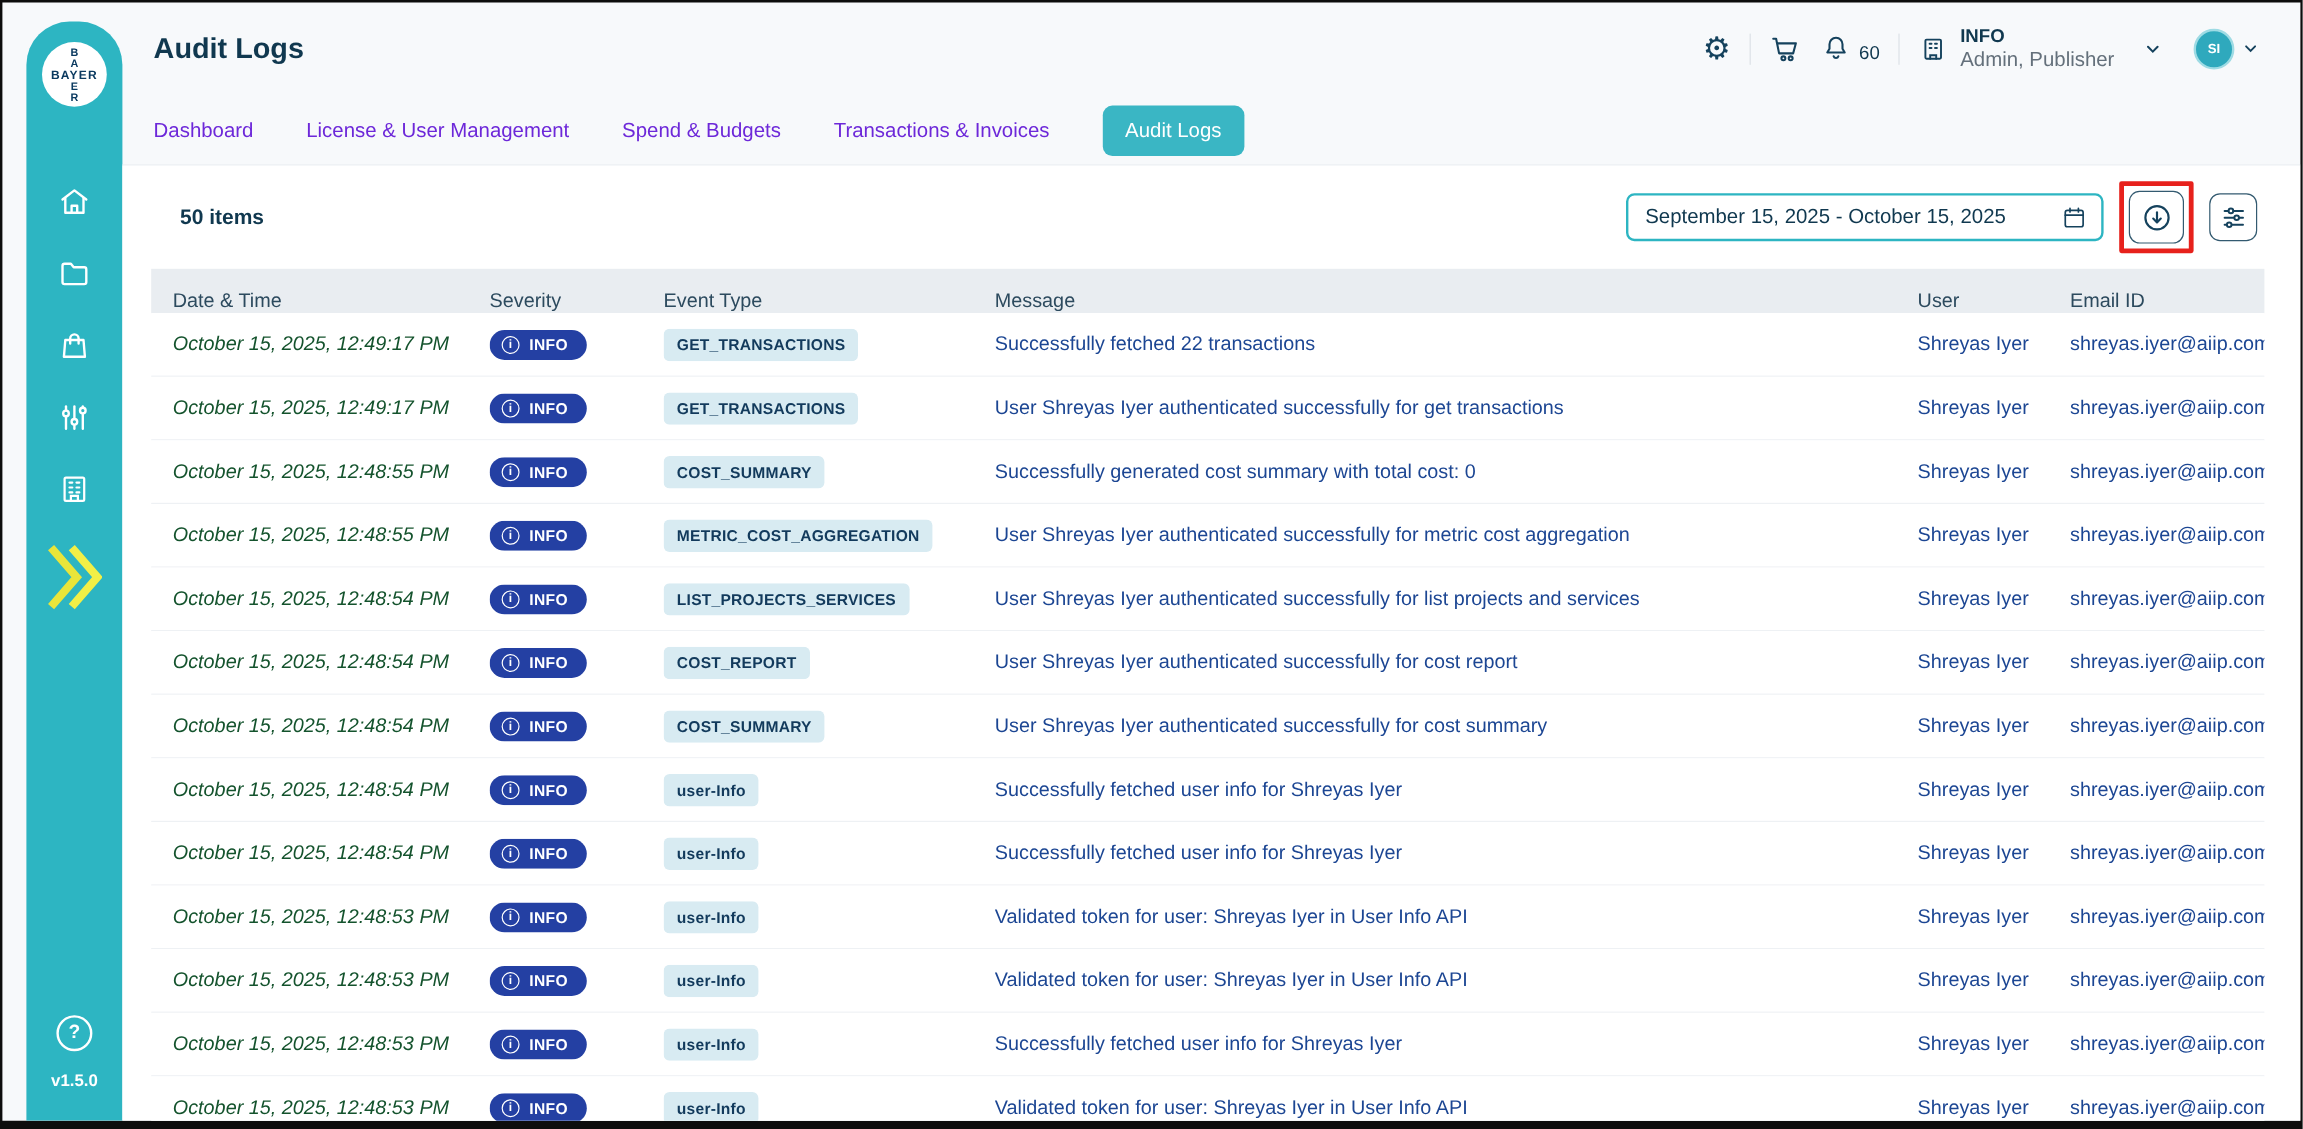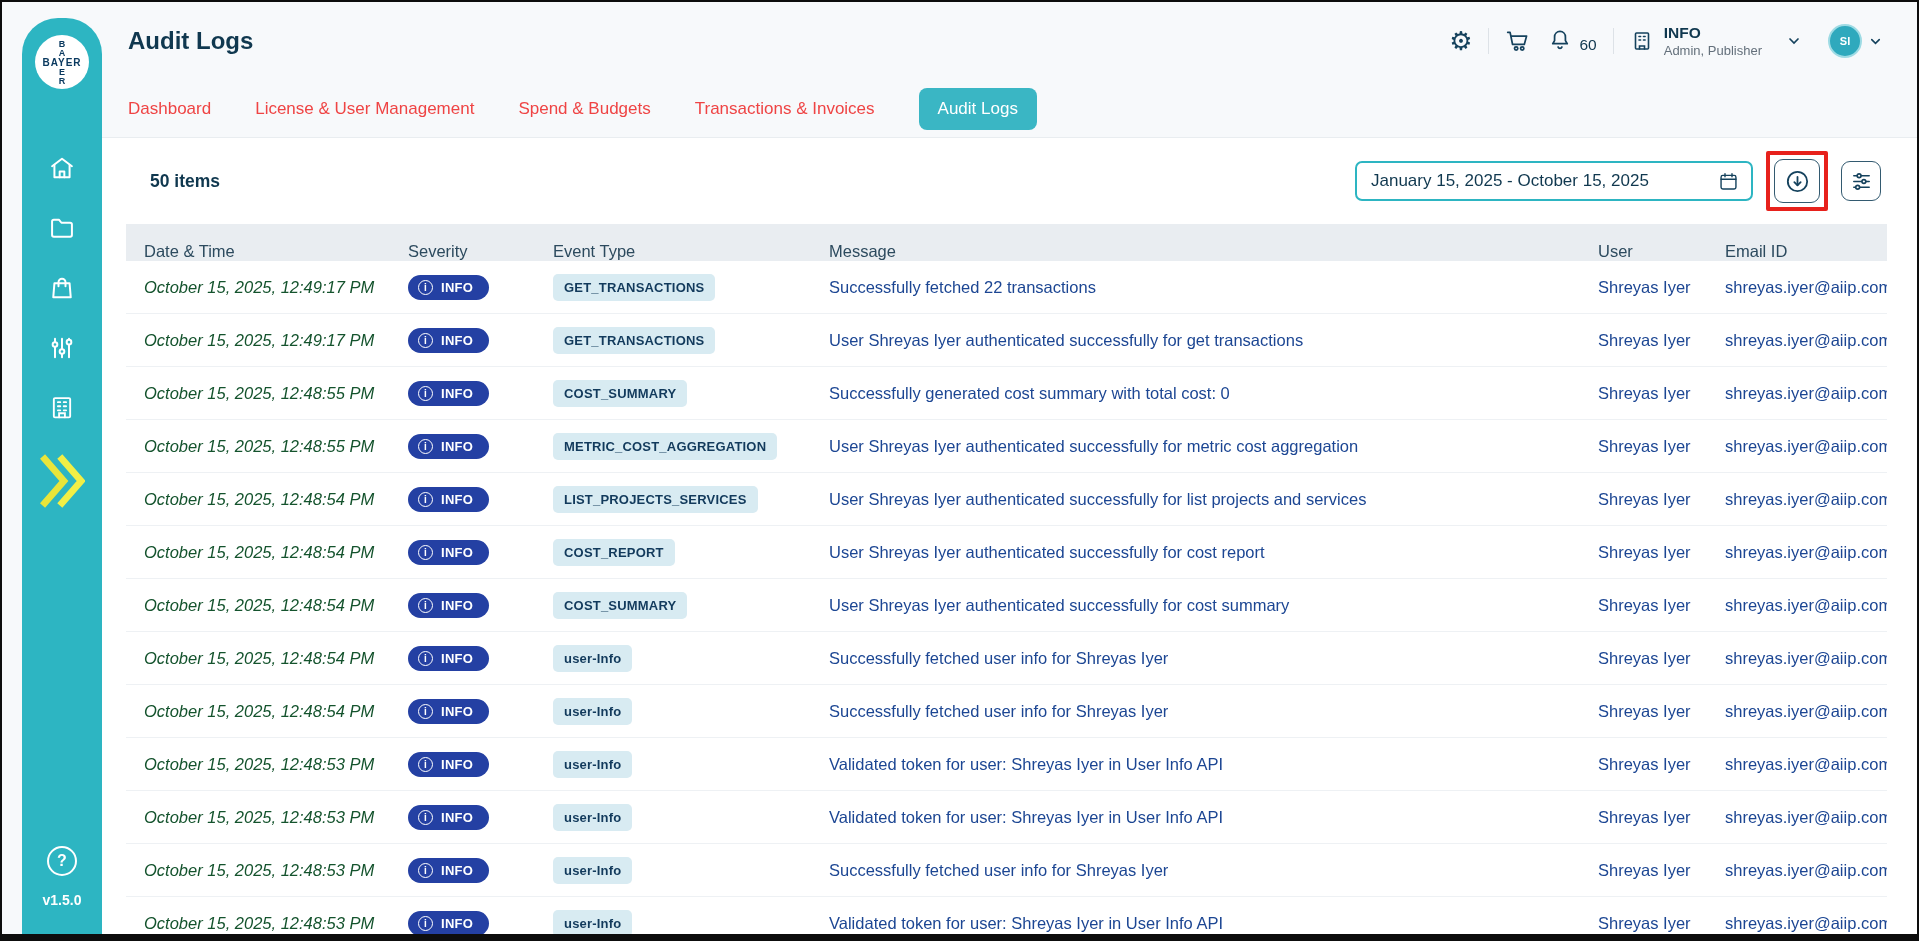--- a/index.html
+++ b/index.html
@@ -36,32 +36,32 @@
   .page-title { font-size: 24px; font-weight: 700; color: #10384f; }
   .topbar-right { margin-left: auto; display: flex; align-items: center; gap: 16px; }
   .icon-plain { background: none; border: none; display: flex; align-items: center; color: #15425d; cursor: pointer; padding: 0; }
   .gear-glyph { font-family: "DejaVu Sans", sans-serif; font-size: 26px; color: #15425d; line-height: 1; }
   .vdivider { width: 1px; height: 26px; background: #dde2e7; }
   .notif { display: flex; align-items: flex-end; gap: 6px; }
   .notif-count { font-size: 15.5px; color: #10384f; }
   .org { display: flex; align-items: center; gap: 10px; background: none; border: none; cursor: pointer; }
   .org-text { line-height: 1.2; text-align: left; }
   .org-name { font-size: 15.5px; font-weight: 700; color: #10384f; }
-  .org-role { font-size: 13px; color: #64707b; }
+  .org-role { font-size: 17px; color: #64707b; }
   .org-chevron { margin-left: 14px; display: flex; }
   .avatar-wrap { display: flex; align-items: center; gap: 6px; margin-left: 10px; background: none; border: none; cursor: pointer; }
   .avatar {
     width: 34px; height: 34px; border-radius: 50%; background: #2fa9bd;
     color: #fff; font-size: 11px; font-weight: 700;
     display: flex; align-items: center; justify-content: center; border: 2px solid #9edbe4;
   }
 
   
   .tabs { height: 58px; display: flex; align-items: center; gap: 44px; padding: 0 26px; border-bottom: 1px solid #e9edf0; }
-  .tab { font-size: 17px; color: #ef4444; font-weight: 500; background: none; border: none; cursor: pointer; }
+  .tab { font-size: 17px; color: #6d28d9; font-weight: 500; background: none; border: none; cursor: pointer; }
   .tab.active { background: #3ab6c4; color: #fff; padding: 11px 19px; border-radius: 8px; }
 
   
   .content { position: absolute; top: 136px; left: 0; right: 0; bottom: 0; background: #fff; }
   .toolbar { height: 86px; display: flex; align-items: center; padding: 0 36px 0 48px; }
   .items-count { font-size: 17.5px; font-weight: 700; color: #10384f; }
   .toolbar-right { margin-left: auto; display: flex; align-items: center; gap: 13px; }
   .date-picker {
     width: 398px; height: 40px; border: 2px solid #2db5c2; border-radius: 7px;
     background: #fff; display: flex; align-items: center; padding: 0 12px 0 14px; cursor: pointer;
@@ -240,21 +240,21 @@
       <button class="tab active">Audit Logs</button>
     </nav>
 
     <section class="content">
 
       <div class="toolbar">
         <span class="items-count">50 items</span>
 
         <div class="toolbar-right">
           <div class="date-picker">
-            <span class="date-picker-value">January 15, 2025 - October 15, 2025</span>
+            <span class="date-picker-value">September 15, 2025 - October 15, 2025</span>
             <span class="cal">
               <svg viewBox="0 0 24 24" width="21" height="21" fill="none" stroke="#15425d" stroke-width="1.6" stroke-linecap="round">
                 <rect x="3.5" y="5" width="17" height="15.5" rx="2"></rect>
                   <path d="M3.5 9.5 h17"></path>
                   <path d="M8 3 v3.5 M16 3 v3.5"></path>
               </svg>
             </span>
           </div>
 
           <div class="red-annotation">

